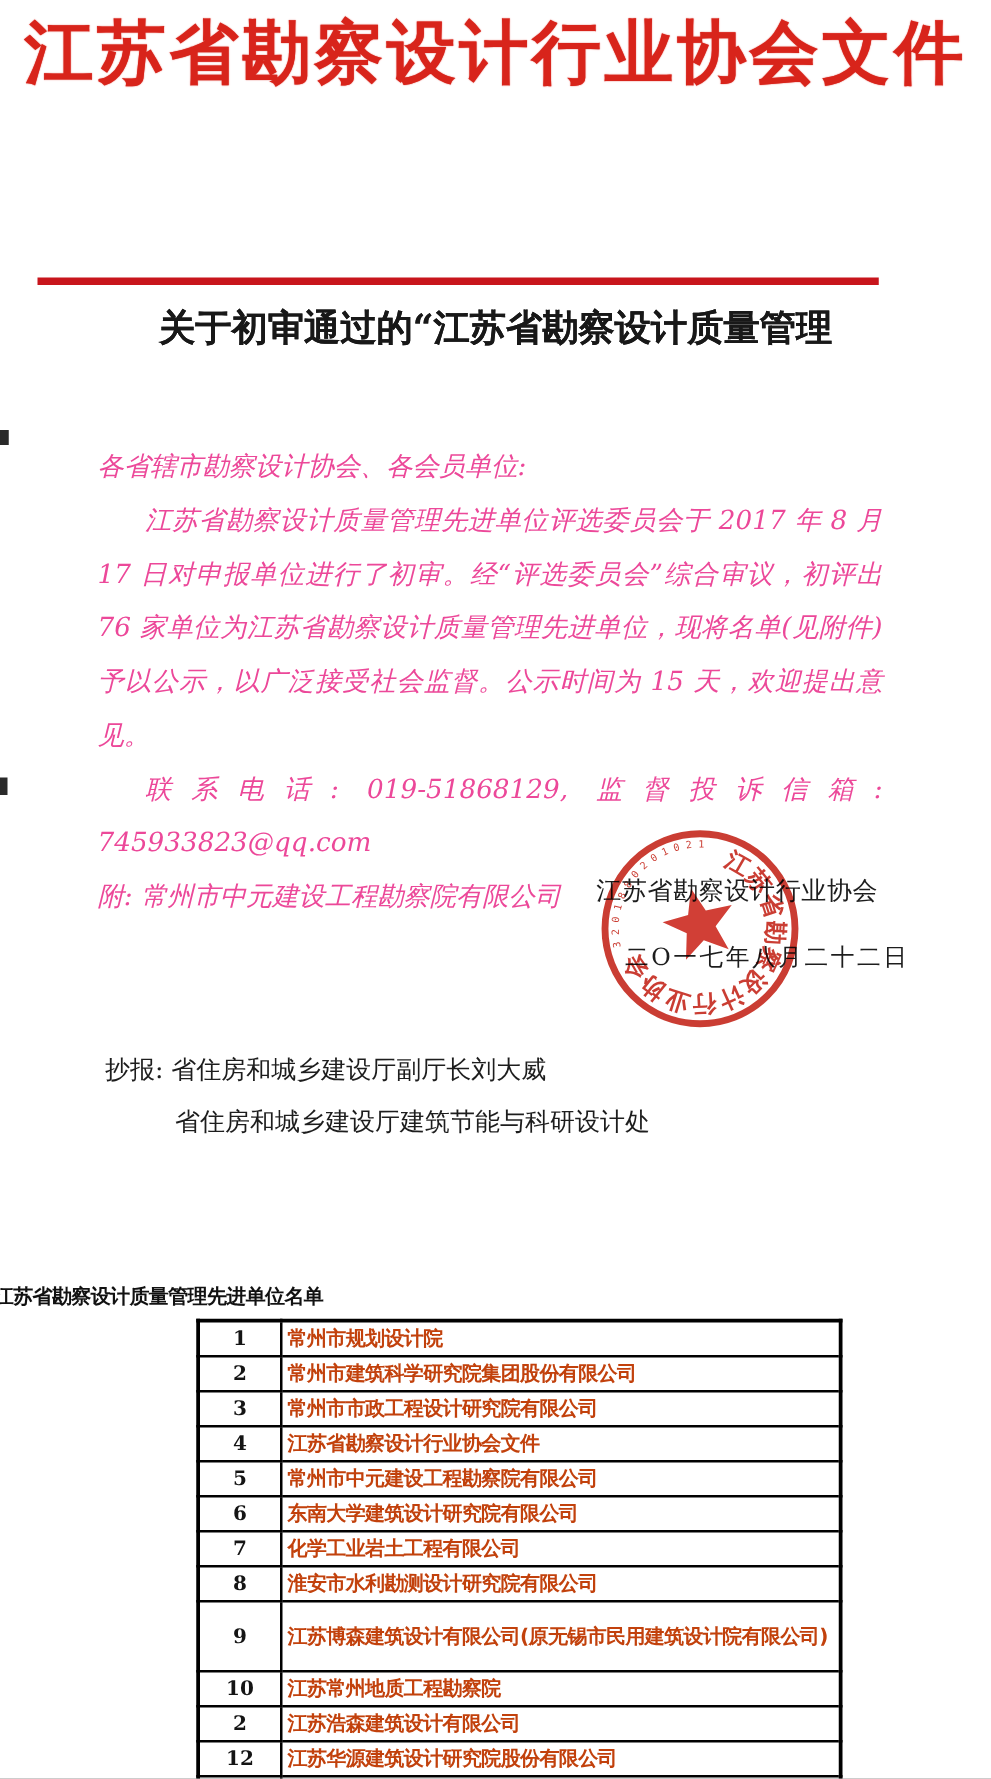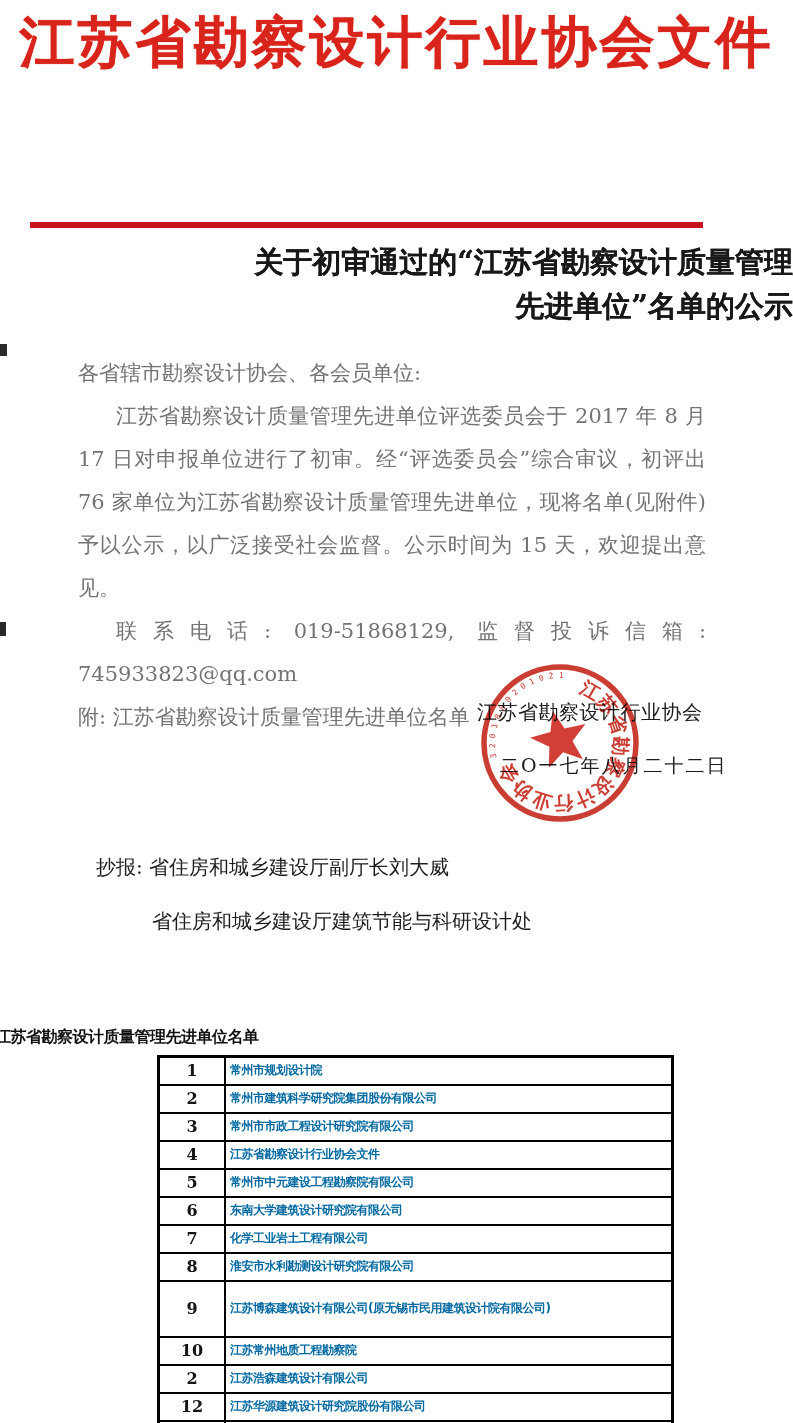--- a/index.html
+++ b/index.html
@@ -16,90 +16,90 @@
     text-shadow:0 0 1px #d8241b;
     white-space:nowrap;
   }
   .red-rule {
     position:absolute; left:30px; top:222px; width:673px; height:6px;
     background:#c8151c;
   }
   
   .doc-title {
     position:absolute; top:240px; left:0; width:100%;
-    text-align:right; font-size:29px; font-weight:bold;
+    text-align:center; font-size:29px; font-weight:bold;
     line-height:44px; color:#181818;
     text-shadow:0 0 0.5px #181818;
   }
   
   .body-block {
     position:absolute; left:78px; top:352px; width:628px;
     font-size:21px; line-height:43px; text-align:justify;
-    color:#737373;
+    color:#ec4899;
+    font-style:italic;
   }
   .body-block p { margin:0; }
   .indent { text-indent:38px; }
   
   .sig-org  { position:absolute; left:477px; top:699px; font-size:20px; letter-spacing:0.5px; white-space:nowrap; }
   .sig-date { position:absolute; left:469px; top:753px; font-size:19px; letter-spacing:2px;  white-space:nowrap;margin-left:31px; }
   
   .seal {
     position:absolute; left:477px; top:658px; width:166px; height:170px;
     mix-blend-mode:multiply; opacity:0.9;
   }
   
   .cc-block { position:absolute; left:84px; top:834px; font-size:20px; line-height:42px; }
-  .cc-block p { margin:12px; }
+  .cc-block p { margin:0; }
   .cc-line2 { padding-left:56px; }
   
   .attach-label {
     position:absolute; left:-5px; top:1027px;
     font-family:"DejaVu Sans", sans-serif; font-weight:bold;
     font-size:16px; color:#111; letter-spacing:-0.5px; white-space:nowrap;
   }
   table.units {
     position:absolute; left:157px; top:1055px; width:517px;
     border-collapse:collapse; table-layout:fixed;
     border:3px solid #000;
   }
   table.units td { border:2px solid #000; overflow:hidden; }
   table.units tr { height:28px; }
   table.units tr.tall { height:56px; }
   td.num {
     width:62px; text-align:center;
     font-family:"DejaVu Serif", serif; font-weight:bold; font-size:16px; color:#141414;
   }
   td.name {
-    font-family:"DejaVu Sans", sans-serif; font-weight:bold; font-size:12px;
-    color:#0369a1; padding:0 3px 0 4px; line-height:25px;
+    font-family:"DejaVu Sans", sans-serif; font-weight:bold; font-size:16px;
+    color:#c2410c; padding:0 3px 0 4px; line-height:25px;
     letter-spacing:-0.5px;
   }
   
   .speck { position:absolute; background:#2a2a2a; }
   .speck-1 { left:0; top:344px;  width:7px; height:12px; }
   .speck-2 { left:0; top:622px;  width:6px; height:14px; }
 </style>
 </head>
 <body>
 
 <div class="page">
 
   <div class="doc-header">江苏省勘察设计行业协会文件</div>
   <div class="red-rule"></div>
 
   <div class="doc-title">
     <div>关于初审通过的“江苏省勘察设计质量管理</div>
-    <div>先进单位”名单的公示</div>
   </div>
 
   <div class="body-block">
     <p>各省辖市勘察设计协会、各会员单位:</p>
     <p class="indent">江苏省勘察设计质量管理先进单位评选委员会于 2017 年 8 月 17 日对申报单位进行了初审。经“评选委员会”综合审议，初评出 76 家单位为江苏省勘察设计质量管理先进单位，现将名单(见附件)予以公示，以广泛接受社会监督。公示时间为 15 天，欢迎提出意见。</p>
     <p class="indent">联系电话: 019-51868129, 监督投诉信箱: 745933823@qq.com</p>
-    <p>附: 江苏省勘察设计质量管理先进单位名单</p>
+    <p>附: 常州市中元建设工程勘察院有限公司</p>
   </div>
 
   <div class="sig-org">江苏省勘察设计行业协会</div>
   <div class="sig-date">二O一七年八月二十二日</div>
 
   <svg class="seal" viewBox="0 0 166 170" xmlns="http://www.w3.org/2000/svg">
     <defs>
       <path id="arcText" d="M 34.1 107.8 A 54 54 0 1 1 131.9 107.8" fill="none"></path>
       <path id="arcCode" d="M 26.7 52.5 A 65 65 0 0 1 139.3 52.5" fill="none"></path>
     </defs>

